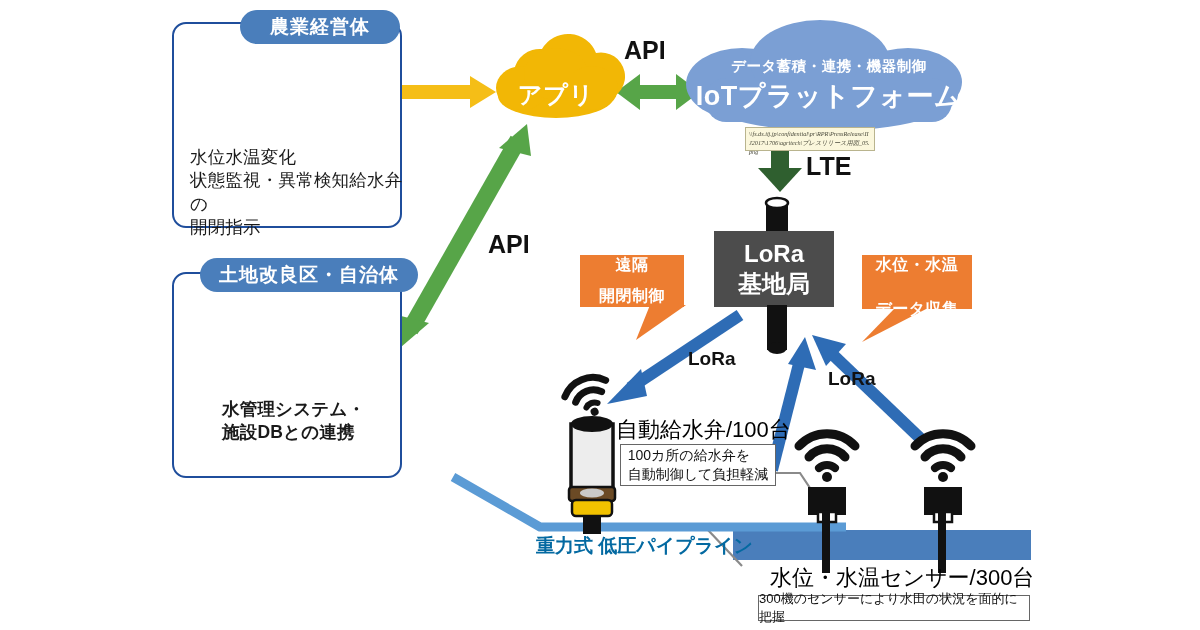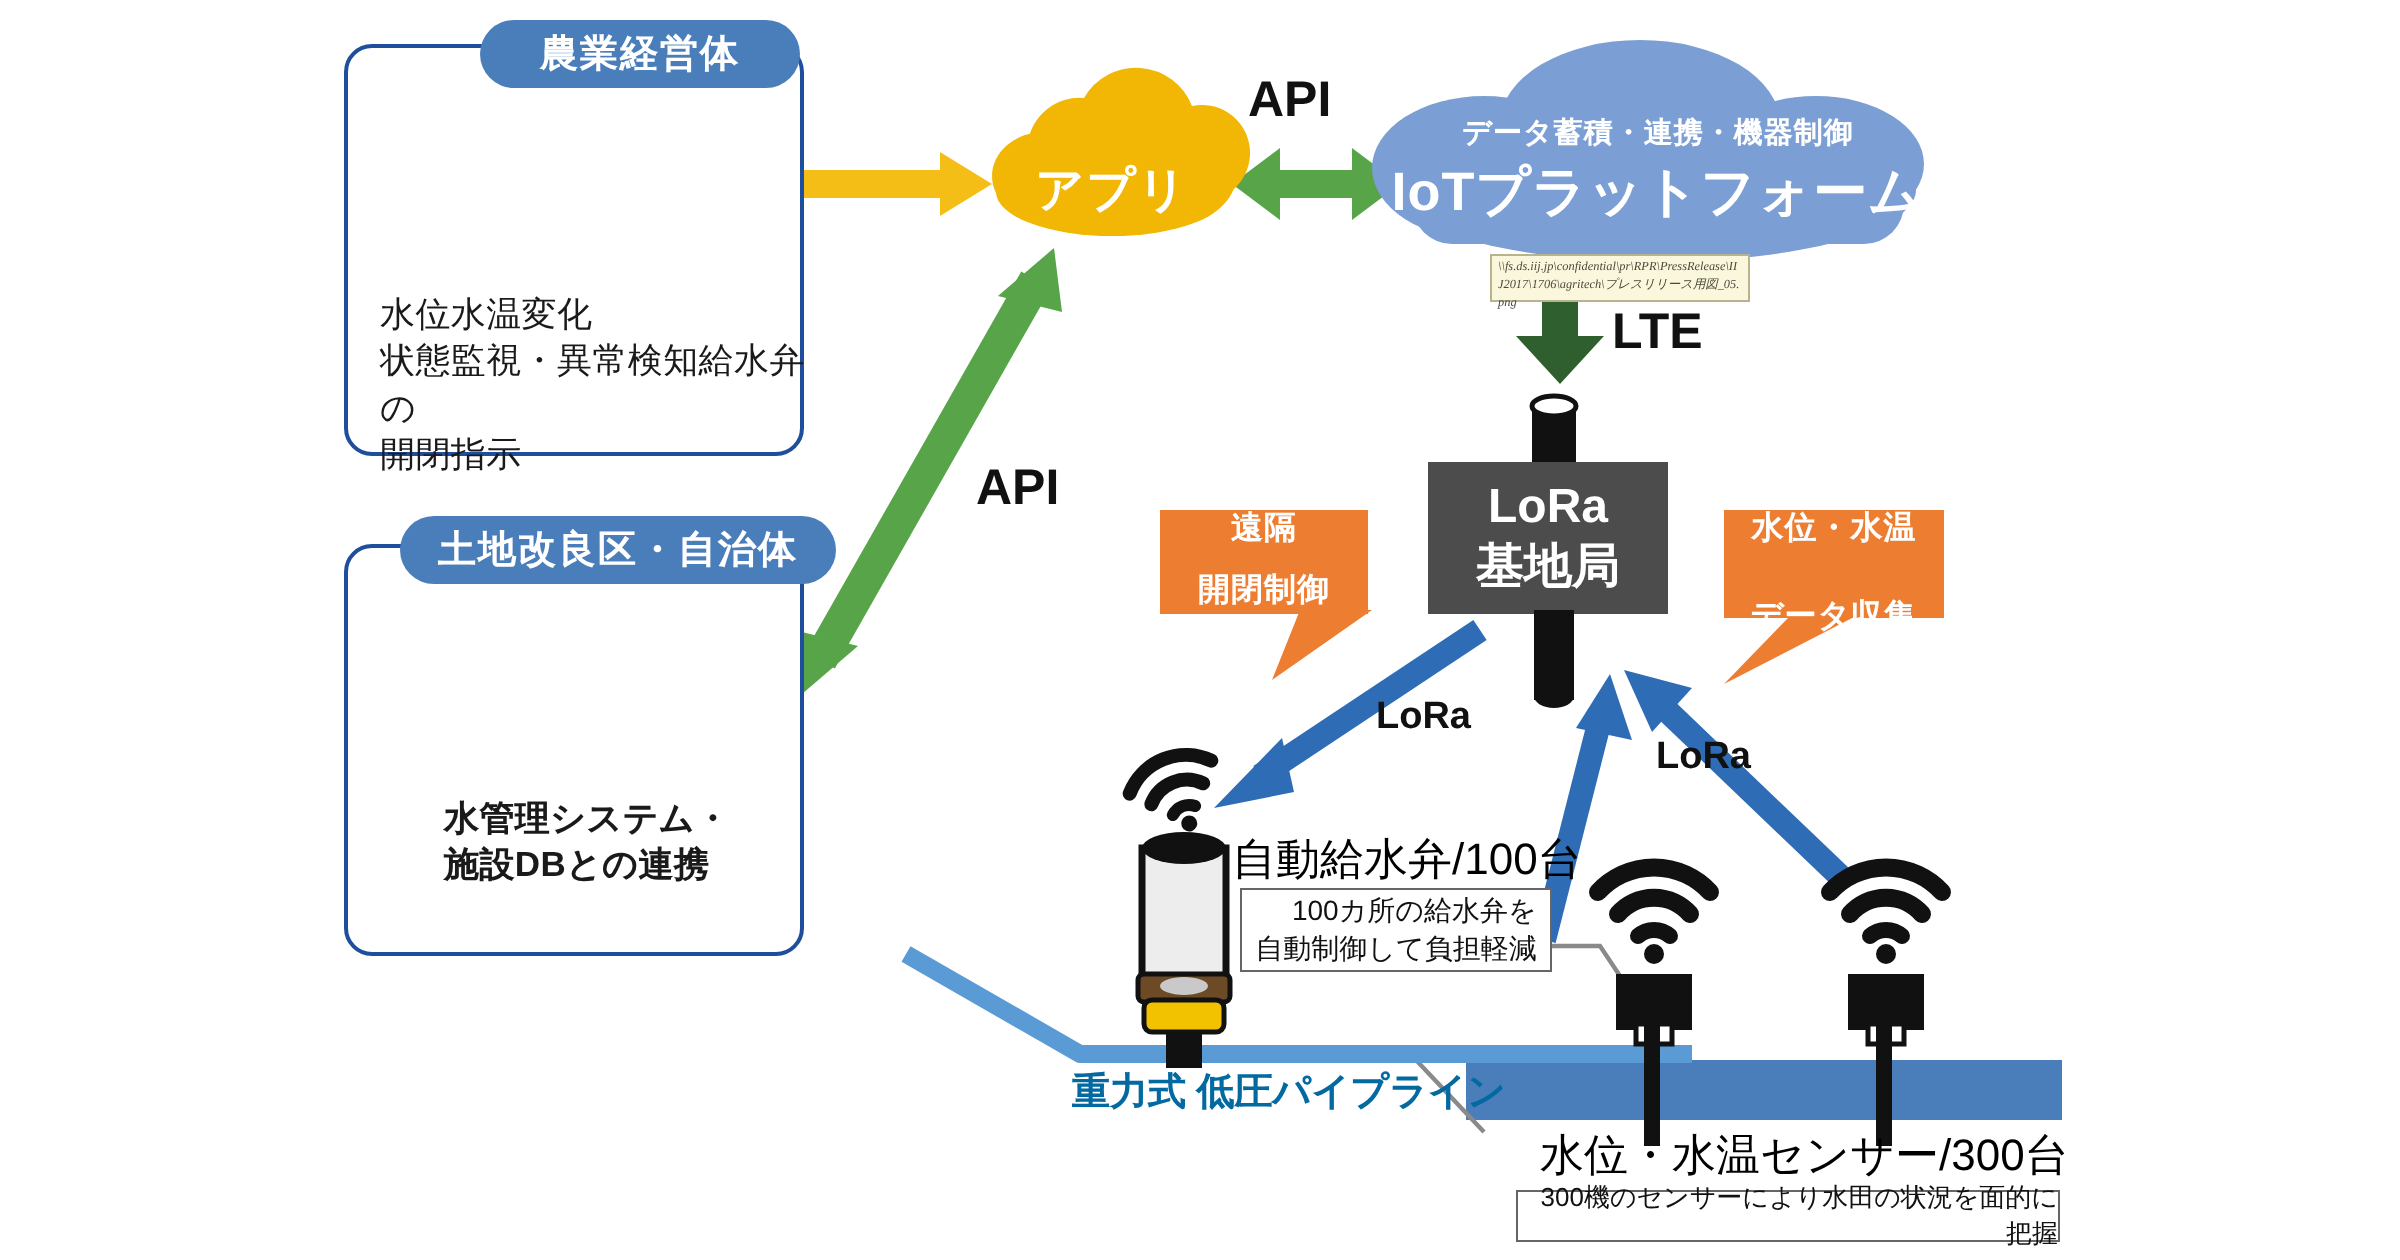--- a/index.html
+++ b/index.html
@@ -76,21 +76,21 @@
     position:absolute;
     font-size:22px;color:#000000;white-space:nowrap;font-weight:400;
   }
   .note-box{
     position:absolute;
     border:1.4px solid #666;
     background:#ffffff;
     color:#111;
     display:flex;flex-direction:column;
     align-items:center;justify-content:center;
-    text-align:right;
+    text-align:left;
     line-height:1.35;
     font-size:14px;
     box-sizing:border-box;
     white-space:pre-line;
   }
 
   
   .pipeline-label{
     position:absolute;
     color:#0369a1;font-weight:bold;font-size:19px;white-space:nowrap;

